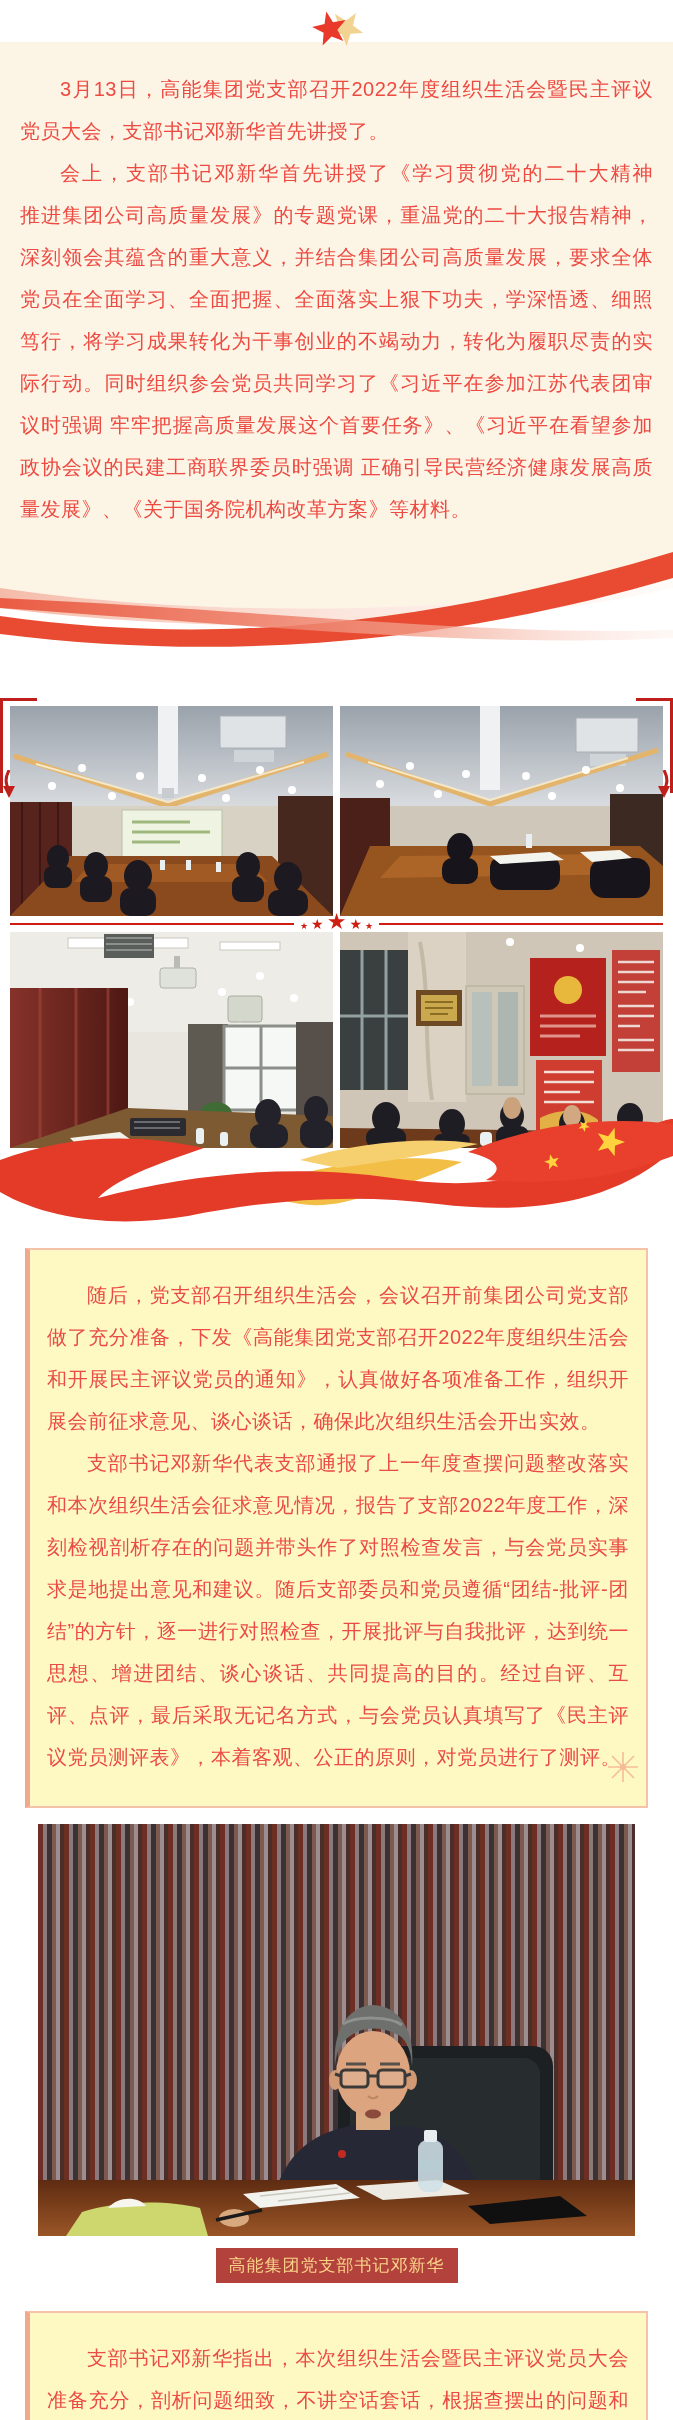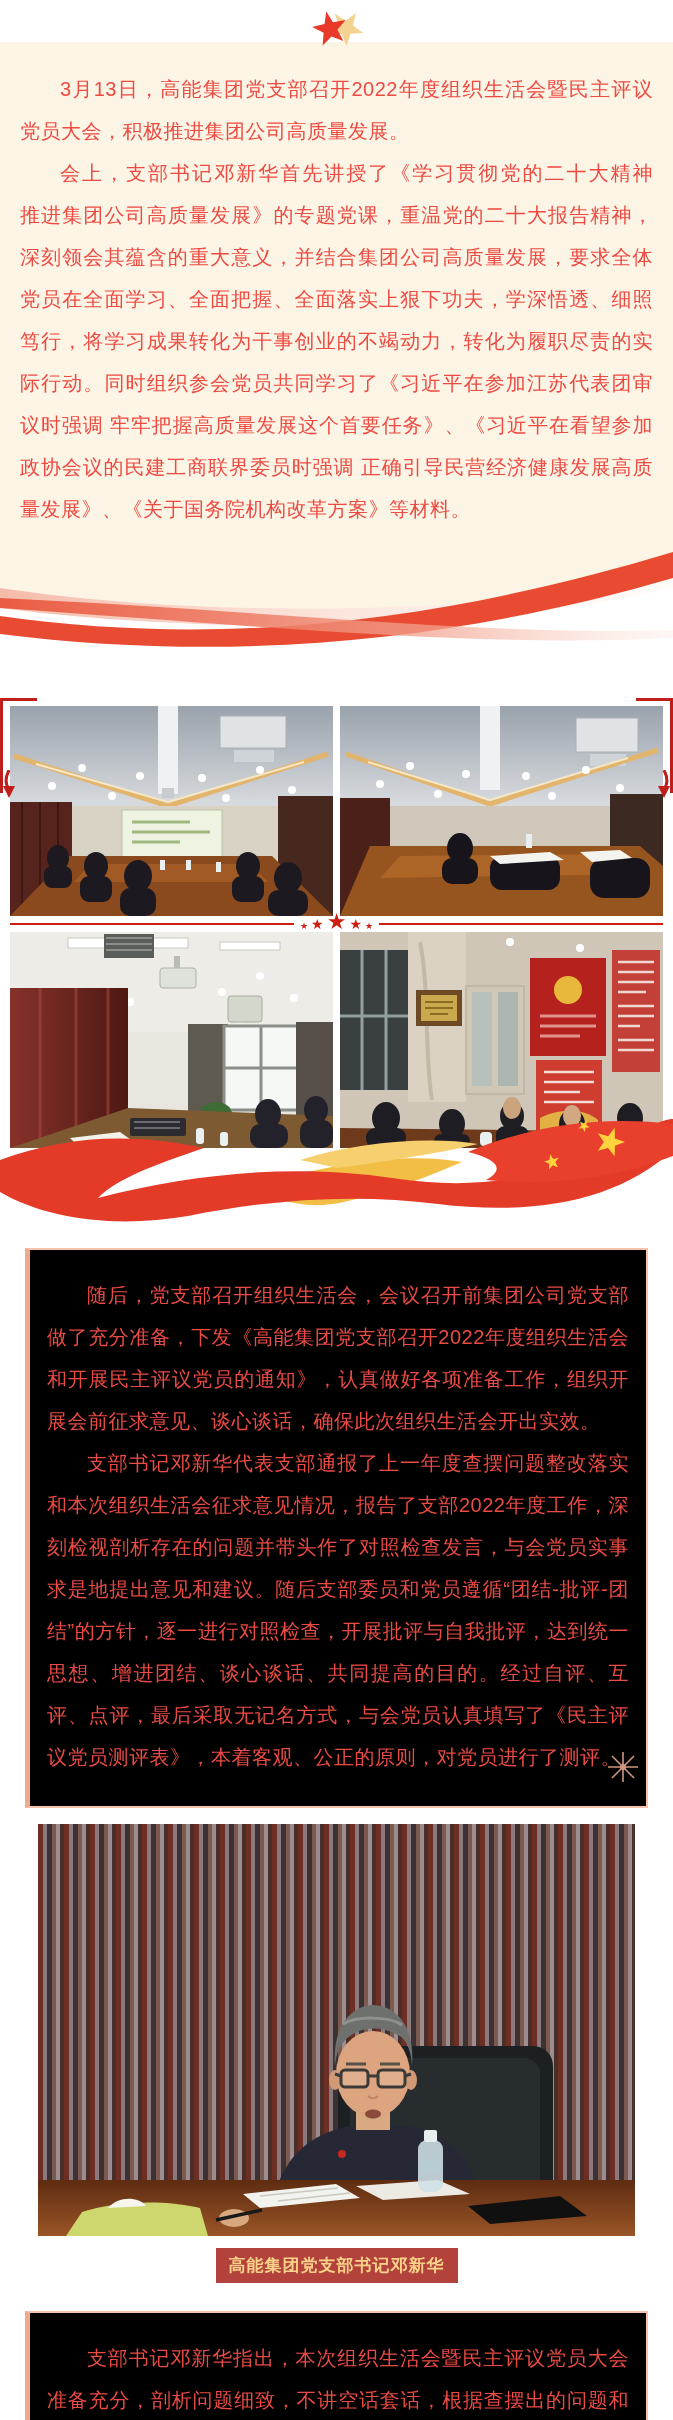--- a/index.html
+++ b/index.html
@@ -30,33 +30,33 @@
   .row1 .photo { height:210px; } .row2 .photo { height:216px; }
 
   .star-divider { display:flex; align-items:center; height:12px; margin:2px 0; }
   .star-divider .line { flex:1; height:2px; background:#CE1E12; }
   .star-divider .stars { color:#CE1E12; line-height:12px; padding:0 6px; white-space:nowrap; }
   .s1{font-size:9px;} .s2{font-size:14px; margin:0 3px;} .s3{font-size:22px;}
 
   .ribbon { display:block; width:673px; height:112px; margin-top:-34px; position:relative; z-index:2; }
 
   
-  .textbox { margin:22px 25px 16px 25px; background:#000000;
+  .textbox { margin:22px 25px 16px 25px; background:#fef9c3;
              border:2px solid #F6C2AA; border-left:5px solid #F1A98D;
              padding:24px 17px 28px 17px; position:relative; }
   .textbox .para { color:#EA4B44; }
   .burst { position:absolute; opacity:0.85; }
   .burst.br { right:6px; bottom:22px; }
 
   
   .speaker-wrap { margin:16px 38px 0 38px; }
   .speaker-wrap svg { display:block; width:597px; height:412px; }
   .caption-row { text-align:center; margin-top:12px; }
   .caption-badge { display:inline-block; background:#B2423B; color:#FBD289;
-                   font-weight:bold; font-size:17px; padding:6px 13px;
+                   font-weight:normal; font-size:17px; padding:6px 13px;
                    letter-spacing:1px; }
 
   .closing { margin-top:28px; margin-bottom:0; }
 </style>
 </head>
 <body>
 
 <div class="page">
 
   <div class="top-strip">
@@ -64,21 +64,21 @@
       <g transform="translate(46,22) rotate(34) scale(1.8)">
         <polygon points="0,-10 2.4,-3.3 9.5,-3.1 3.9,1.3 5.9,8.1 0,4.2 -5.9,8.1 -3.9,1.3 -9.5,-3.1 -2.4,-3.3" fill="#F2D391"></polygon>
       </g>
       <g transform="translate(30,23) rotate(-12) scale(1.8)">
         <polygon points="0,-10 2.4,-3.3 9.5,-3.1 3.9,1.3 5.9,8.1 0,4.2 -5.9,8.1 -3.9,1.3 -9.5,-3.1 -2.4,-3.3" fill="#E8392B"></polygon>
       </g>
     </svg>
   </div>
 
   <div class="intro">
-    <p class="para">3月13日，高能集团党支部召开2022年度组织生活会暨民主评议党员大会，积极推进集团公司高质量发展。</p>
+    <p class="para">3月13日，高能集团党支部召开2022年度组织生活会暨民主评议党员大会，支部书记邓新华首先讲授了。</p>
     <p class="para">会上，支部书记邓新华首先讲授了《学习贯彻党的二十大精神　推进集团公司高质量发展》的专题党课，重温党的二十大报告精神，深刻领会其蕴含的重大意义，并结合集团公司高质量发展，要求全体党员在全面学习、全面把握、全面落实上狠下功夫，学深悟透、细照笃行，将学习成果转化为干事创业的不竭动力，转化为履职尽责的实际行动。同时组织参会党员共同学习了《习近平在参加江苏代表团审议时强调 牢牢把握高质量发展这个首要任务》、《习近平在看望参加政协会议的民建工商联界委员时强调 正确引导民营经济健康发展高质量发展》、《关于国务院机构改革方案》等材料。</p>
   </div>
 
   <svg class="swoosh" viewBox="0 0 673 118" preserveAspectRatio="none">
     <defs>
       <linearGradient id="pinkfade" x1="0" y1="0" x2="1" y2="0">
         <stop offset="0" stop-color="#F5BBA9"></stop>
           <stop offset="1" stop-color="#FDEFE5" stop-opacity="0.25"></stop>
       </linearGradient>
       <linearGradient id="redfade" x1="0" y1="0" x2="1" y2="0">

